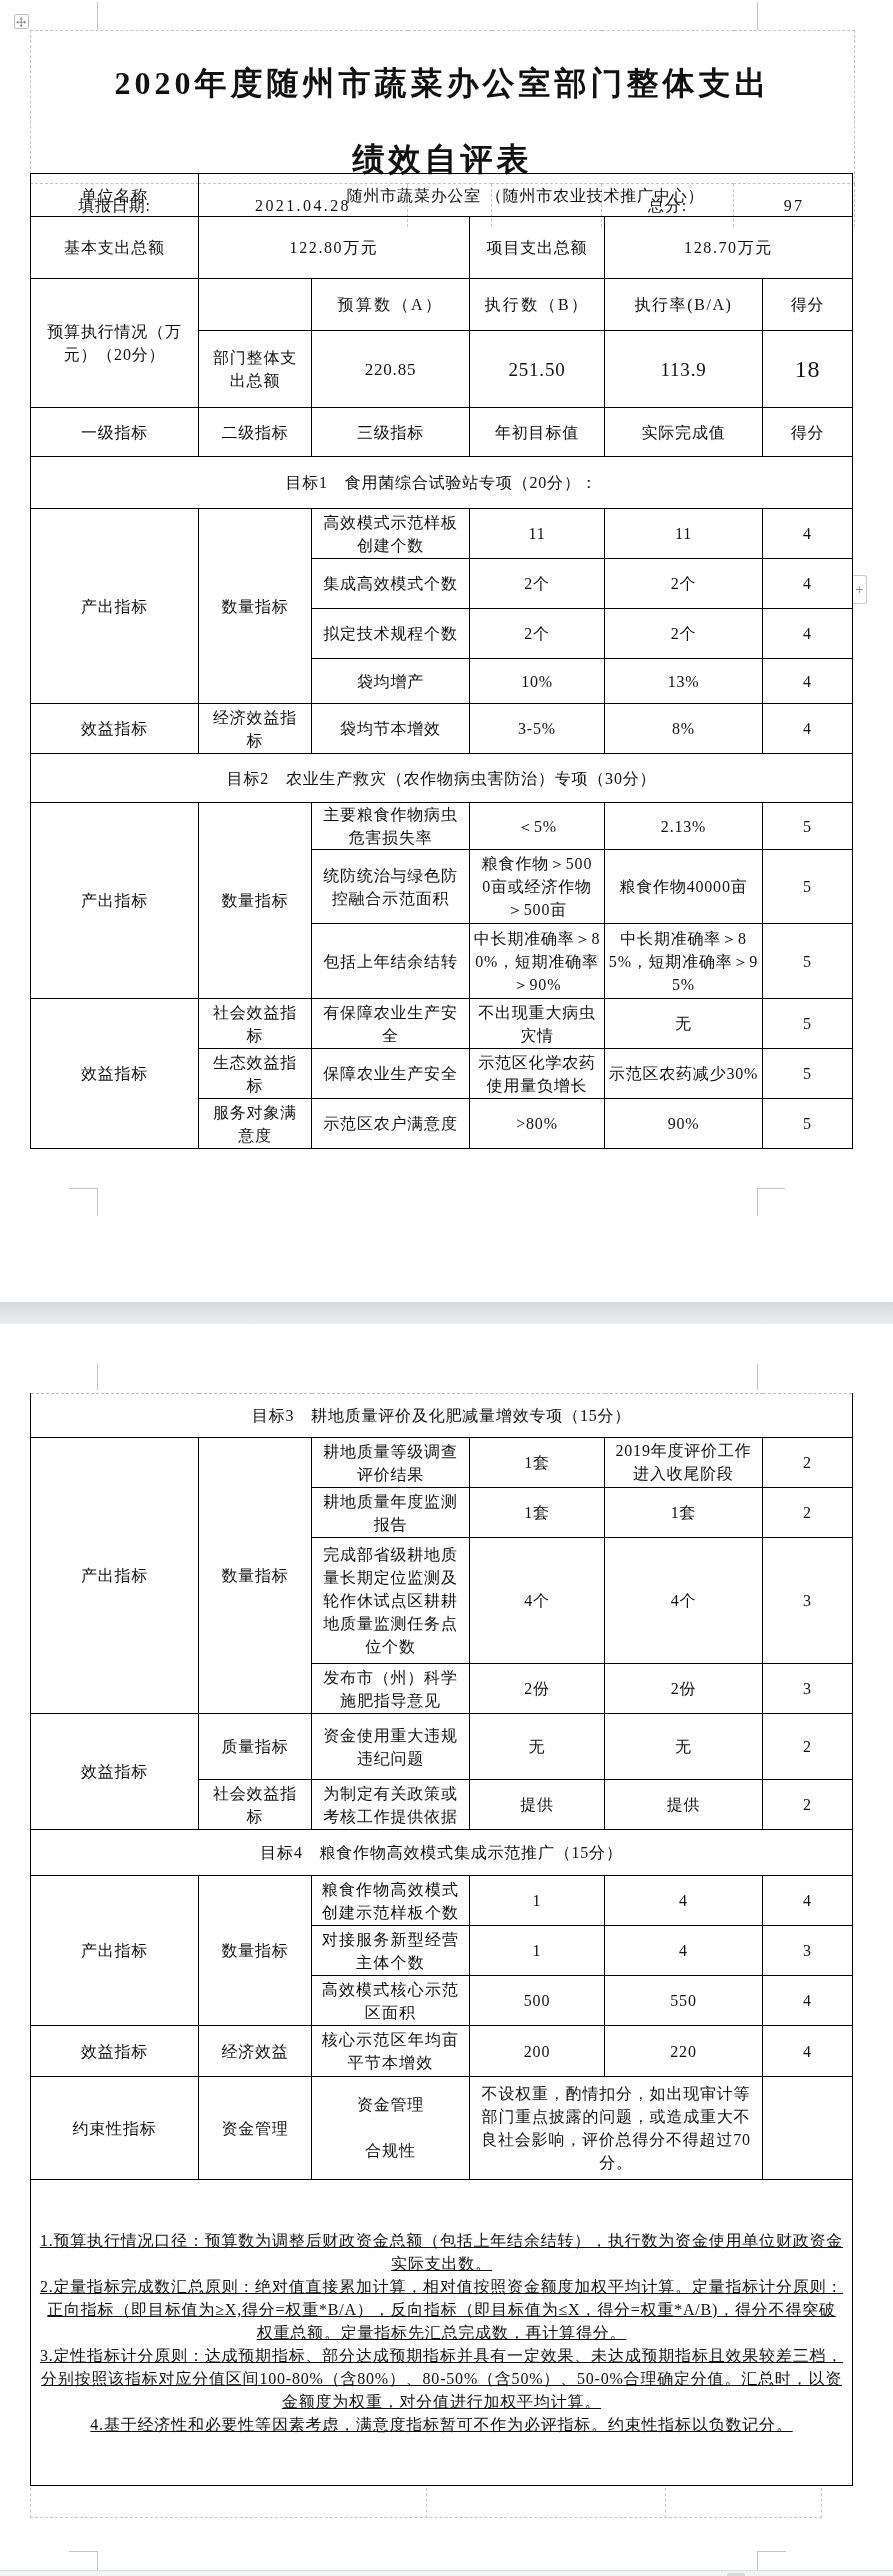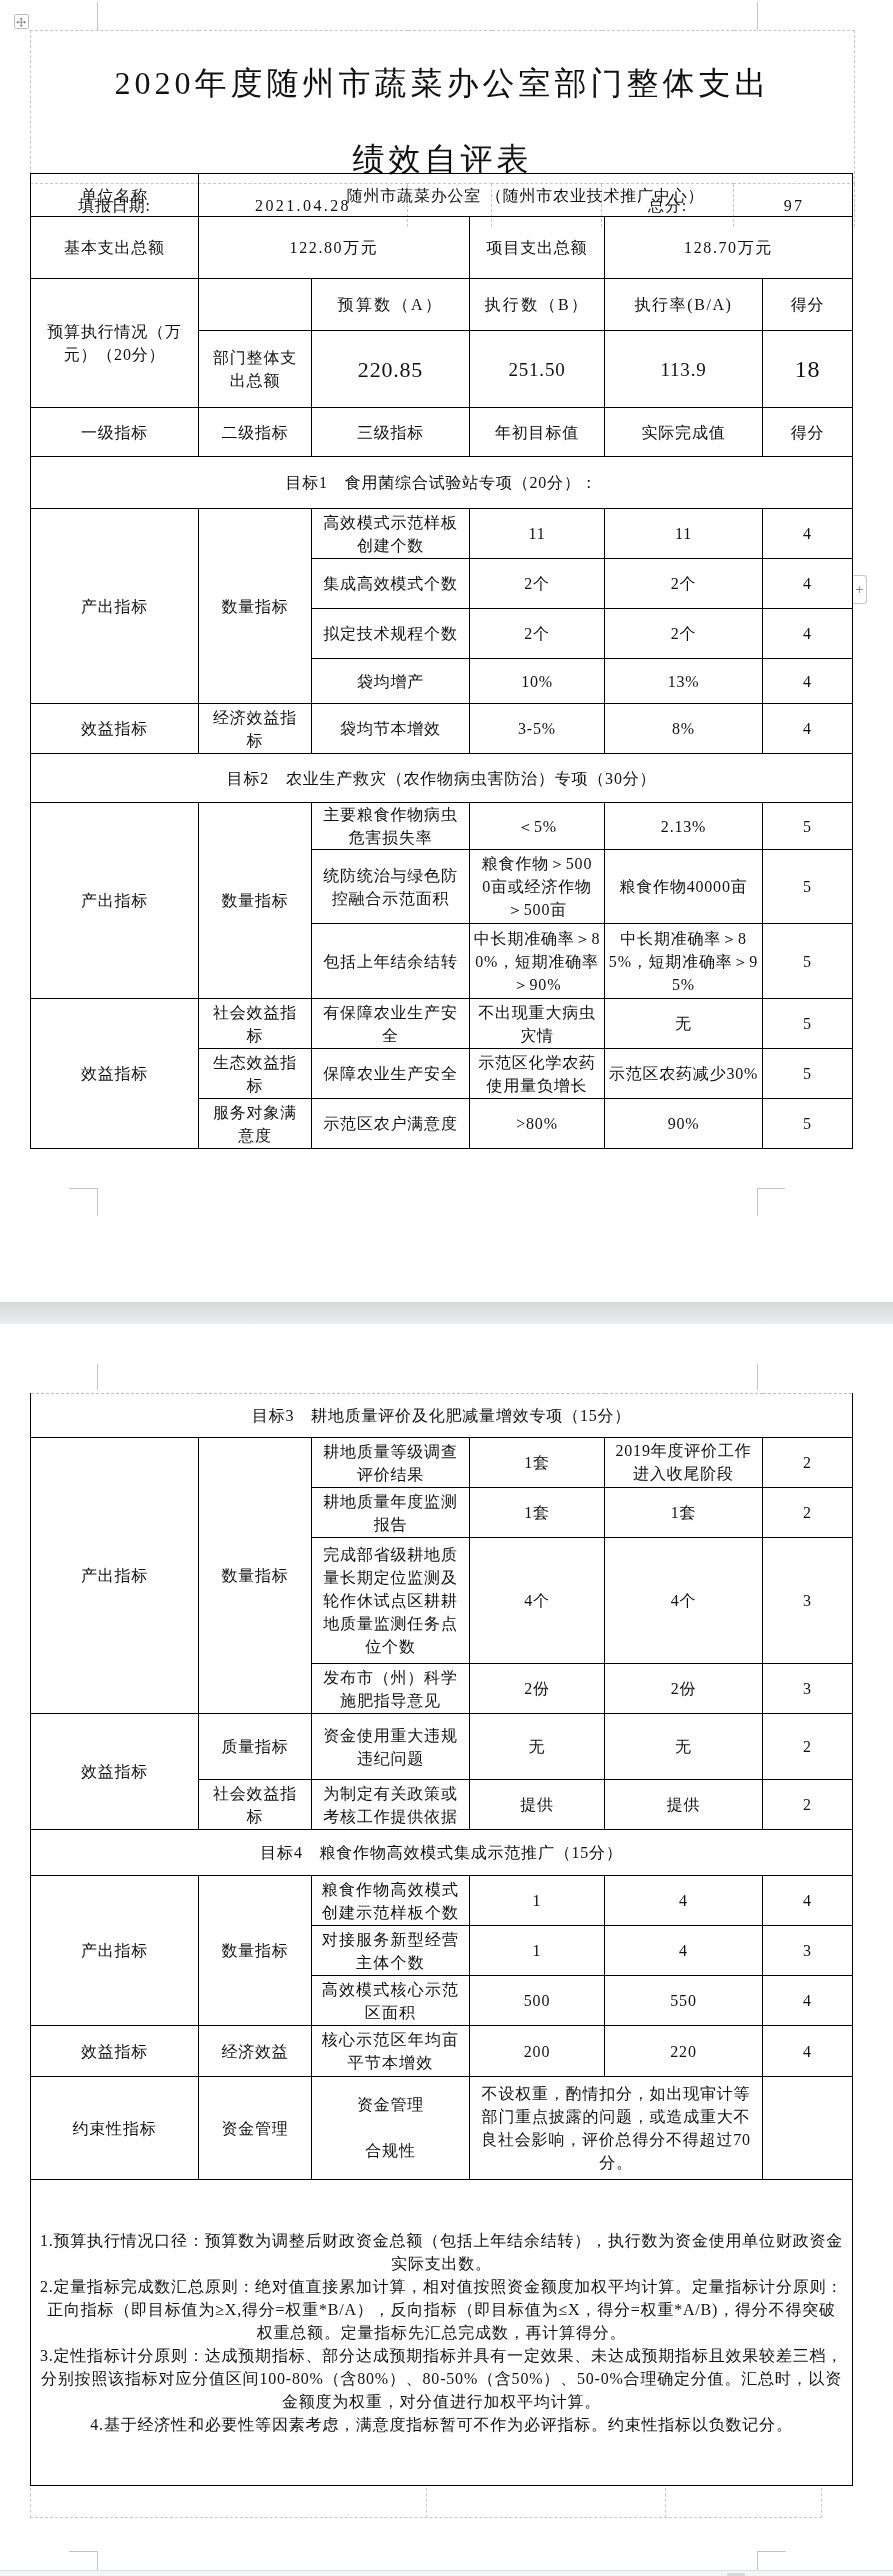--- a/index.html
+++ b/index.html
@@ -42,34 +42,34 @@
   table.doc td {
     border: 0.8px solid #000000; padding: 0 8px; text-align: center; vertical-align: middle;
     font-size: 16px; line-height: 23px; letter-spacing: 0.8px; word-break: break-all;
     overflow: hidden;
   }
   table.hdr td { border: 0.8px dashed #c6c6c6; }
   table.hdr tr.date-row td { border-bottom: none; }
   tr.dashed-top td { border-top: 0.8px dashed #bdbdbd; }
   td.l { text-align: left; }
   td.r { text-align: right; }
-  .title-line { font-size: 32px; line-height: 48px; letter-spacing: 4px; font-weight: normal; margin-top: 28px; }
+  .title-line { font-size: 32px; line-height: 48px; letter-spacing: 4px; font-weight: bold; margin-top: 28px; }
   td.big { font-size: 19px; letter-spacing: 4.8px; }
   td.mid { font-size: 17.6px; letter-spacing: 4px; line-height: 25.6px; }
   td.sp { letter-spacing: 2.4px; }
   td.tight { letter-spacing: 0; }
   td.lh24 { line-height: 19px; }
   td.lh31 { line-height: 25px; }
   td.val { font-size: 17.6px; letter-spacing: 0; }
   td.num { letter-spacing: 1.6px; }
   td.desc { letter-spacing: 0; line-height: 30px; font-size: 16.4px; padding: 0 9.6px; }
   td.goal-title { text-align: left; letter-spacing: 2.4px; font-size: 17px; padding-left: 11.2px; }
   td.notes {
     text-align: left; vertical-align: top; letter-spacing: 0; font-size: 16.4px;
-    line-height: 30px; padding: 21px 9.6px 0 9.6px;
+    line-height: 30px; padding: 21px 9.6px 0 9.6px; text-decoration: underline;
   }
   .note-p { margin: 0; }
   .ghost-row {
     position: absolute; left: 30px; top: 2488px; width: 792px; height: 30px;
     border: 0.8px dashed #c8c8c8; border-top: none; box-sizing: border-box;
   }
   .ghost-col { position: absolute; top: 0; height: 30px; border-left: 0.8px dashed #c8c8c8; }
 </style>
 </head>
 <body>
@@ -133,21 +133,21 @@
     <tr style="height:52px">
       <td rowspan="2" class="mid" style="padding:0 1px">预算执行情况（万元）（20分）</td>
       <td></td>
       <td class="mid" style="letter-spacing:2.4px">预算数（A）</td>
       <td class="mid" style="letter-spacing:2.4px">执行数（B）</td>
       <td class="mid" style="letter-spacing:1.6px">执行率(B/A)</td>
       <td class="mid">得分</td>
     </tr>
     <tr style="height:77px">
       <td class="mid">部门整体支出总额</td>
-      <td class="val num" style="font-size:22px">220.85</td>
+      <td class="val num" style="font-size:17px">220.85</td>
       <td class="val num" style="font-size:19px">251.50</td>
       <td class="val num" style="font-size:19px">113.9</td>
       <td class="val" style="font-size:24px">18</td>
     </tr>
     <tr style="height:49px">
       <td class="sp">一级指标</td>
       <td class="sp">二级指标</td>
       <td class="sp">三级指标</td>
       <td class="sp">年初目标值</td>
       <td class="sp">实际完成值</td>

